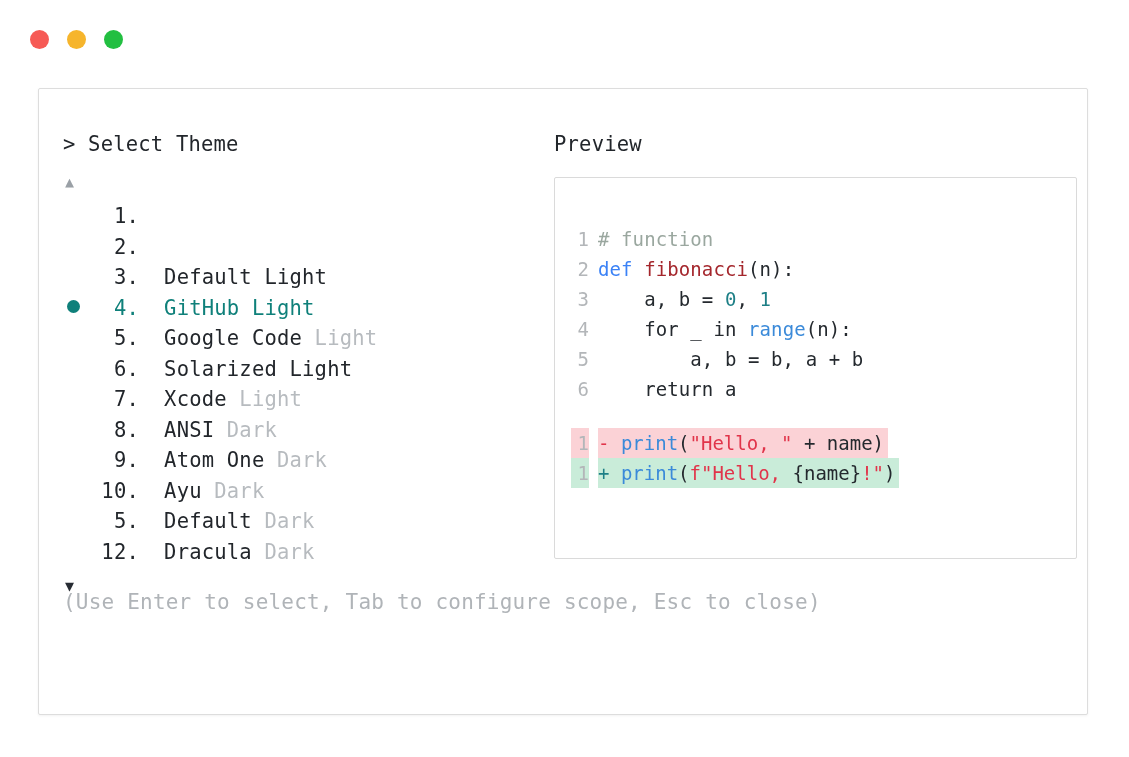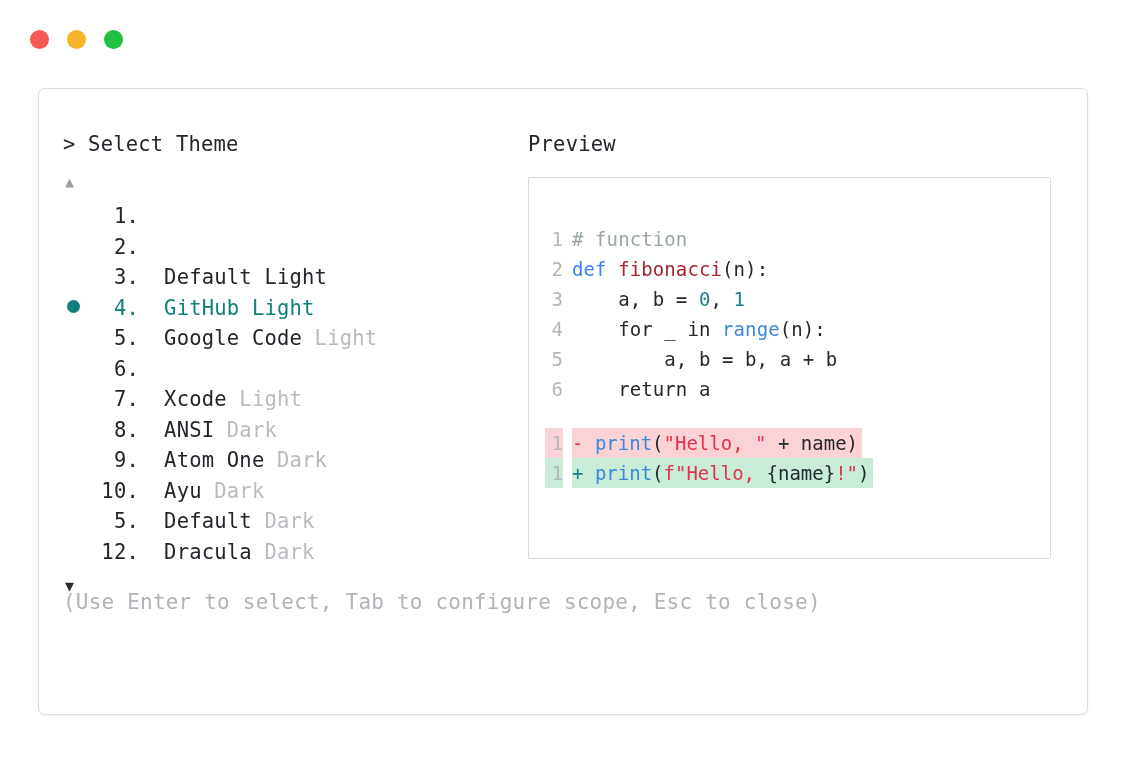--- a/index.html
+++ b/index.html
@@ -36,33 +36,33 @@
   
   .card {
     position: absolute;
     left: 38px;
     top: 88px;
     width: 1050px;
     height: 627px;
     box-sizing: border-box;
     background: #ffffff;
     border: 1px solid #dddddd;
-    border-radius: 7px;
+    border-radius: 2px;
     box-shadow: 0 1px 3px rgba(0,0,0,0.055);
   }
 
   .pane-left {
     position: absolute;
     left: 24px;
     top: 42px;
     width: 470px;
   }
   .pane-right {
     position: absolute;
-    left: 489px;
+    left: 515px;
     top: 42px;
     width: 530px;
   }
 
   .section-title {
     font-size: 20.5px;
     line-height: 26px;
     color: #22262b;
     letter-spacing: 0.2px;
     white-space: pre;
@@ -203,21 +203,21 @@
 
   <div class="pane-left">
     <div class="section-title">&gt; Select Theme</div>
     <div class="arrow arrow-up">▲</div>
     <div class="theme-list" id="theme-list">
         <div class="theme-row"><span class="bullet-col"></span><span class="idx-col">1.</span></div>
         <div class="theme-row"><span class="bullet-col"></span><span class="idx-col">2.</span></div>
         <div class="theme-row"><span class="bullet-col"></span><span class="idx-col">3.</span><span class="name-col">  Default Light</span></div>
         <div class="theme-row selected"><span class="bullet-col"><span class="bullet"></span></span><span class="idx-col">4.</span><span class="name-col">  GitHub Light</span></div>
         <div class="theme-row"><span class="bullet-col"></span><span class="idx-col">5.</span><span class="name-col">  Google Code </span><span class="name-col variant-muted">Light</span></div>
-        <div class="theme-row"><span class="bullet-col"></span><span class="idx-col">6.</span></div>
+        <div class="theme-row"><span class="bullet-col"></span><span class="idx-col">6.</span><span class="name-col">  Solarized Light</span></div>
         <div class="theme-row"><span class="bullet-col"></span><span class="idx-col">7.</span><span class="name-col">  Xcode </span><span class="name-col variant-muted">Light</span></div>
         <div class="theme-row"><span class="bullet-col"></span><span class="idx-col">8.</span><span class="name-col">  ANSI </span><span class="name-col variant-muted">Dark</span></div>
         <div class="theme-row"><span class="bullet-col"></span><span class="idx-col">9.</span><span class="name-col">  Atom One </span><span class="name-col variant-muted">Dark</span></div>
         <div class="theme-row"><span class="bullet-col"></span><span class="idx-col">10.</span><span class="name-col">  Ayu </span><span class="name-col variant-muted">Dark</span></div>
         <div class="theme-row"><span class="bullet-col"></span><span class="idx-col">5.</span><span class="name-col">  Default </span><span class="name-col variant-muted">Dark</span></div>
         <div class="theme-row"><span class="bullet-col"></span><span class="idx-col">12.</span><span class="name-col">  Dracula </span><span class="name-col variant-muted">Dark</span></div>
       </div>
     <div class="arrow arrow-down">▼</div>
   </div>
 

